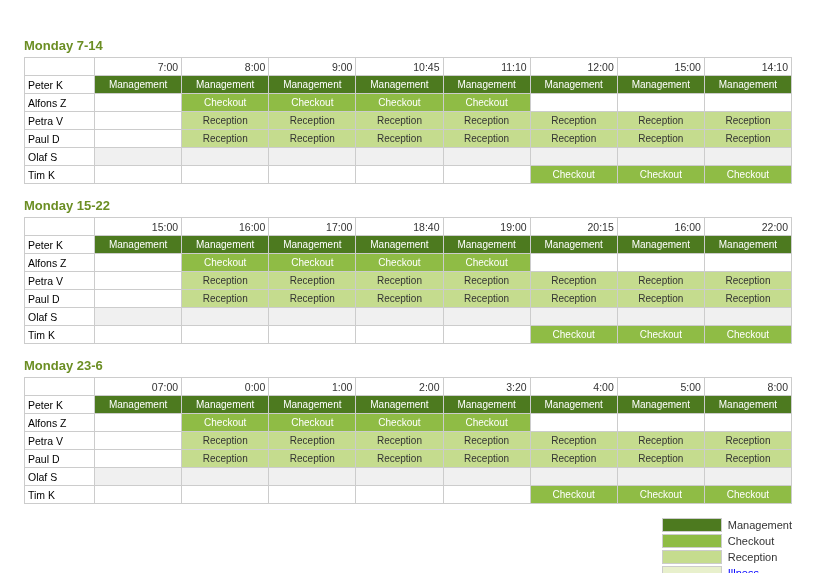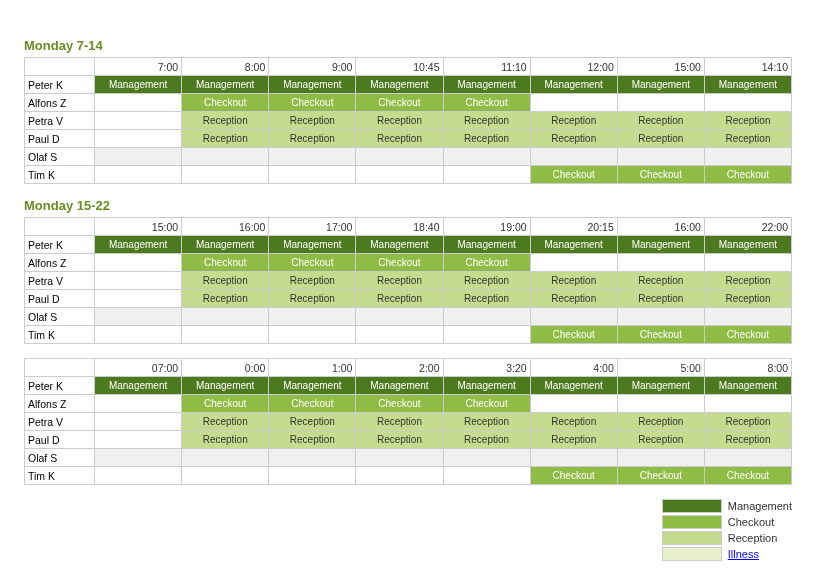--- a/index.html
+++ b/index.html
@@ -290,20 +290,21 @@
             <td class="empty"></td>
             <td class="empty"></td>
             <td class="checkout">Checkout</td>
             <td class="checkout">Checkout</td>
             <td class="checkout">Checkout</td>
           </tr>
         </tbody>
       </table>
     </div>
     <div class="section">
+      <div class="section-title">Monday 23-6</div>
       <table>
         <thead>
           <tr>
             <th style="width: 70px;"></th>
             <th>07:00</th>
             <th>0:00</th>
             <th>1:00</th>
             <th>2:00</th>
             <th>3:20</th>
             <th>4:00</th>

